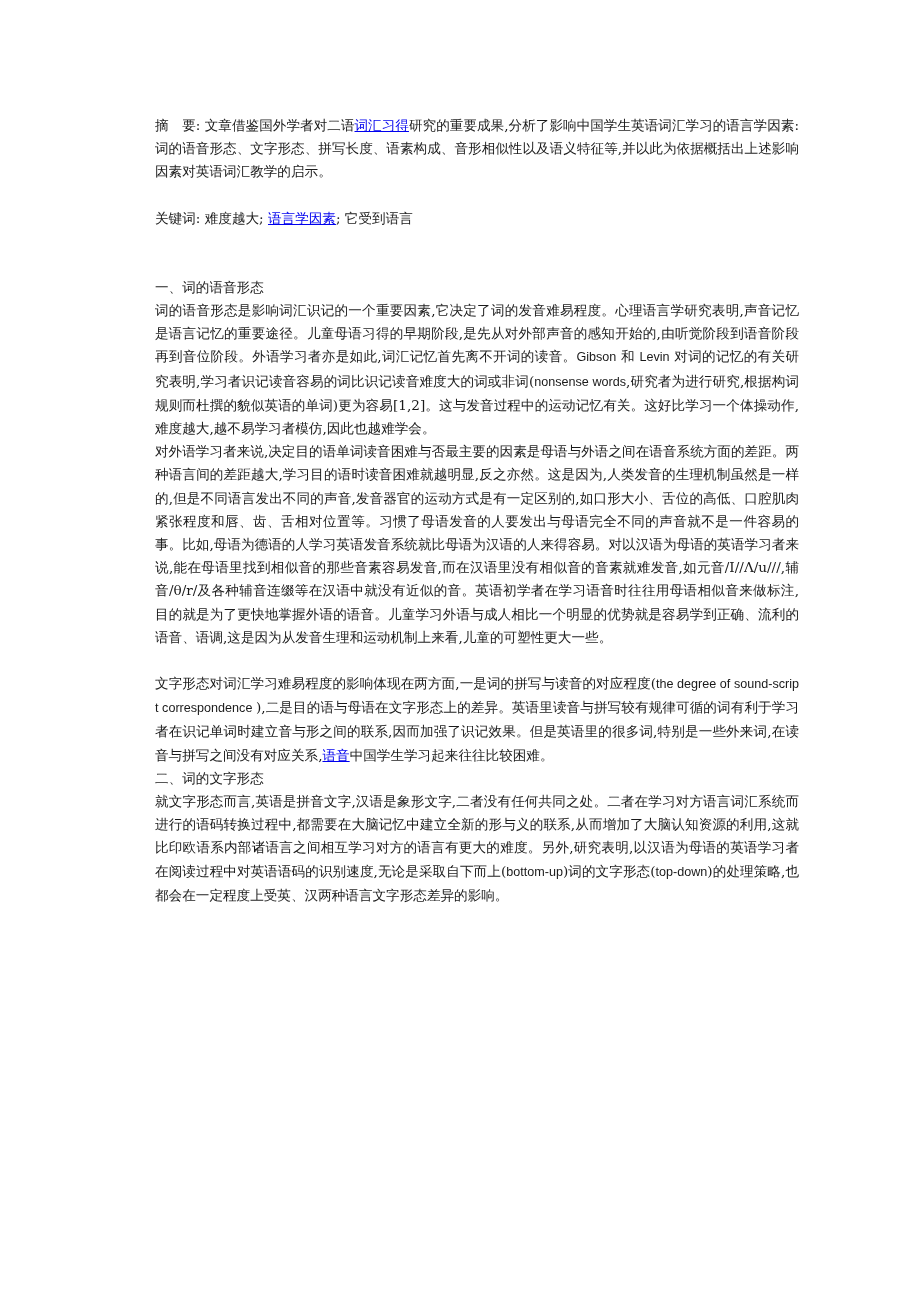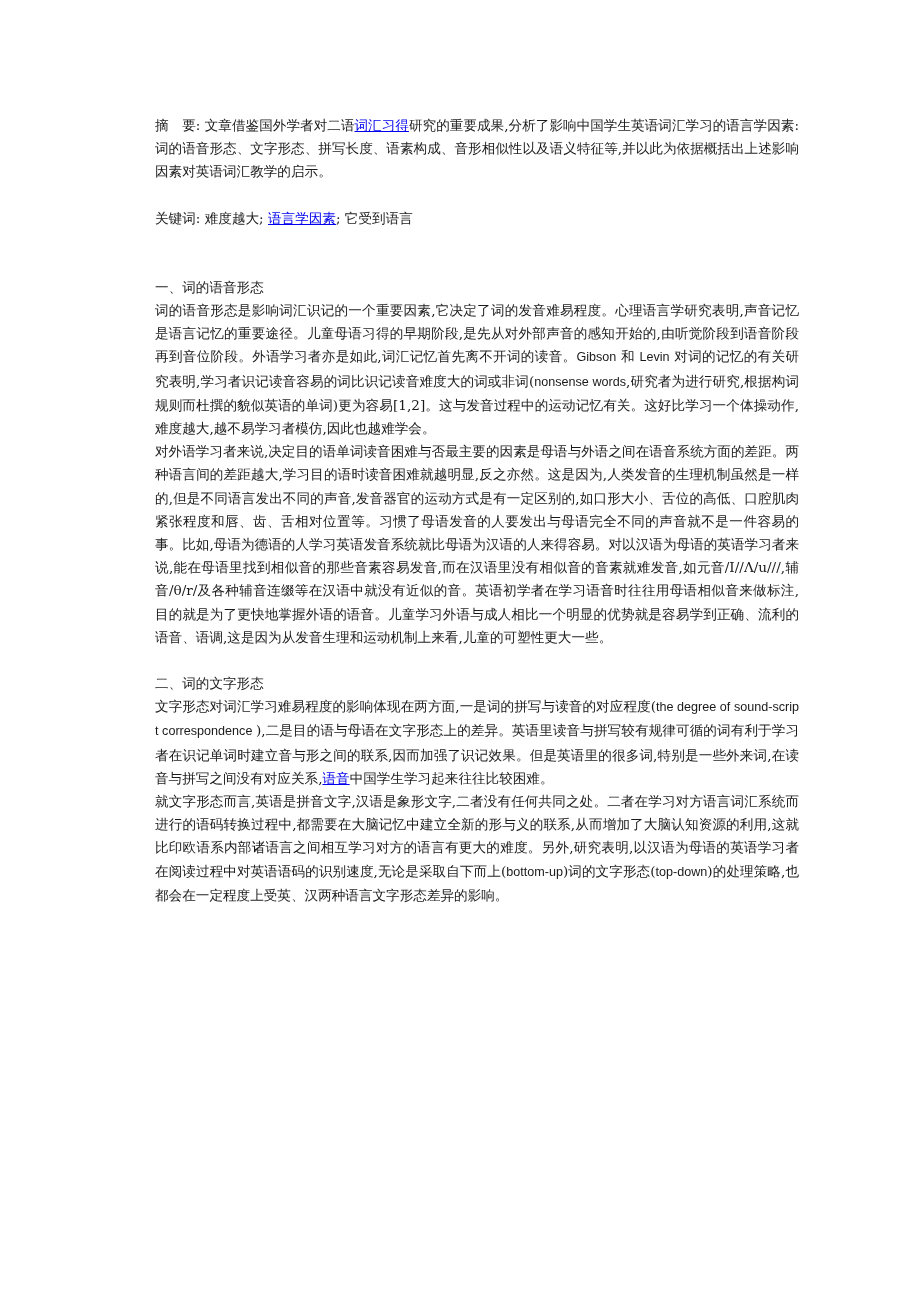--- a/index.html
+++ b/index.html
@@ -26,17 +26,17 @@
 
 
   <div class="gap"></div>
 
   <p class="para">一、词的语音形态</p>
   <p class="para"><span>词的语音形态是影响词汇识记的一个重要因素,它决定了词的发音难易程度。心理语言学研究表明,声音记忆是语言记忆的重要途径。儿童母语习得的早期阶段,是先从对外部声音的感知开始的,由听觉阶段到语音阶段再到音位阶段。外语学习者亦是如此,词汇记忆首先离不开词的读音。</span><span class="mono">Gibson</span><span> 和 </span><span class="mono">Levin</span><span> 对词的记忆的有关研究表明,学习者识记读音容易的词比识记读音难度大的词或非词(</span><span class="mono">nonsense words</span><span>,研究者为进行研究,根据构词规则而杜撰的貌似英语的单词)更为容易[1,2]。这与发音过程中的运动记忆有关。这好比学习一个体操动作,难度越大,越不易学习者模仿,因此也越难学会。</span></p>
   <p class="para">对外语学习者来说,决定目的语单词读音困难与否最主要的因素是母语与外语之间在语音系统方面的差距。两种语言间的差距越大,学习目的语时读音困难就越明显,反之亦然。这是因为,人类发音的生理机制虽然是一样的,但是不同语言发出不同的声音,发音器官的运动方式是有一定区别的,如口形大小、舌位的高低、口腔肌肉紧张程度和唇、齿、舌相对位置等。习惯了母语发音的人要发出与母语完全不同的声音就不是一件容易的事。比如,母语为德语的人学习英语发音系统就比母语为汉语的人来得容易。对以汉语为母语的英语学习者来说,能在母语里找到相似音的那些音素容易发音,而在汉语里没有相似音的音素就难发音,如元音/I//Λ/u///,辅音/θ/r/及各种辅音连缀等在汉语中就没有近似的音。英语初学者在学习语音时往往用母语相似音来做标注,目的就是为了更快地掌握外语的语音。儿童学习外语与成人相比一个明显的优势就是容易学到正确、流利的语音、语调,这是因为从发音生理和运动机制上来看,儿童的可塑性更大一些。</p>
 
   <div class="gap"></div>
 
+  <p class="para"><span>文字形态对词汇学习难易程度的影响体现在两方面,一是词的拼写与读音的对应程度(</span><span class="mono">the degree of sound-script correspondence </span><span>),二是目的语与母语在文字形态上的差异。英语里读音与拼写较有规律可循的词有利于学习者在识记单词时建立音与形之间的联系,因而加强了识记效果。但是英语里的很多词,特别是一些外来词,在读音与拼写之间没有对应关系,</span><a class="lnk" href="#">语音</a><span>中国学生学习起来往往比较困难。</span></p>
   <p class="para">二、词的文字形态</p>
-  <p class="para"><span>文字形态对词汇学习难易程度的影响体现在两方面,一是词的拼写与读音的对应程度(</span><span class="mono">the degree of sound-script correspondence </span><span>),二是目的语与母语在文字形态上的差异。英语里读音与拼写较有规律可循的词有利于学习者在识记单词时建立音与形之间的联系,因而加强了识记效果。但是英语里的很多词,特别是一些外来词,在读音与拼写之间没有对应关系,</span><a class="lnk" href="#">语音</a><span>中国学生学习起来往往比较困难。</span></p>
   <p class="para"><span>就文字形态而言,英语是拼音文字,汉语是象形文字,二者没有任何共同之处。二者在学习对方语言词汇系统而进行的语码转换过程中,都需要在大脑记忆中建立全新的形与义的联系,从而增加了大脑认知资源的利用,这就比印欧语系内部诸语言之间相互学习对方的语言有更大的难度。另外,研究表明,以汉语为母语的英语学习者在阅读过程中对英语语码的识别速度,无论是采取自下而上(</span><span class="mono">bottom-up</span><span>)词的文字形态(</span><span class="mono">top-down</span><span>)的处理策略,也都会在一定程度上受英、汉两种语言文字形态差异的影响。</span></p>
 
 </div>
 
 </body></html>

